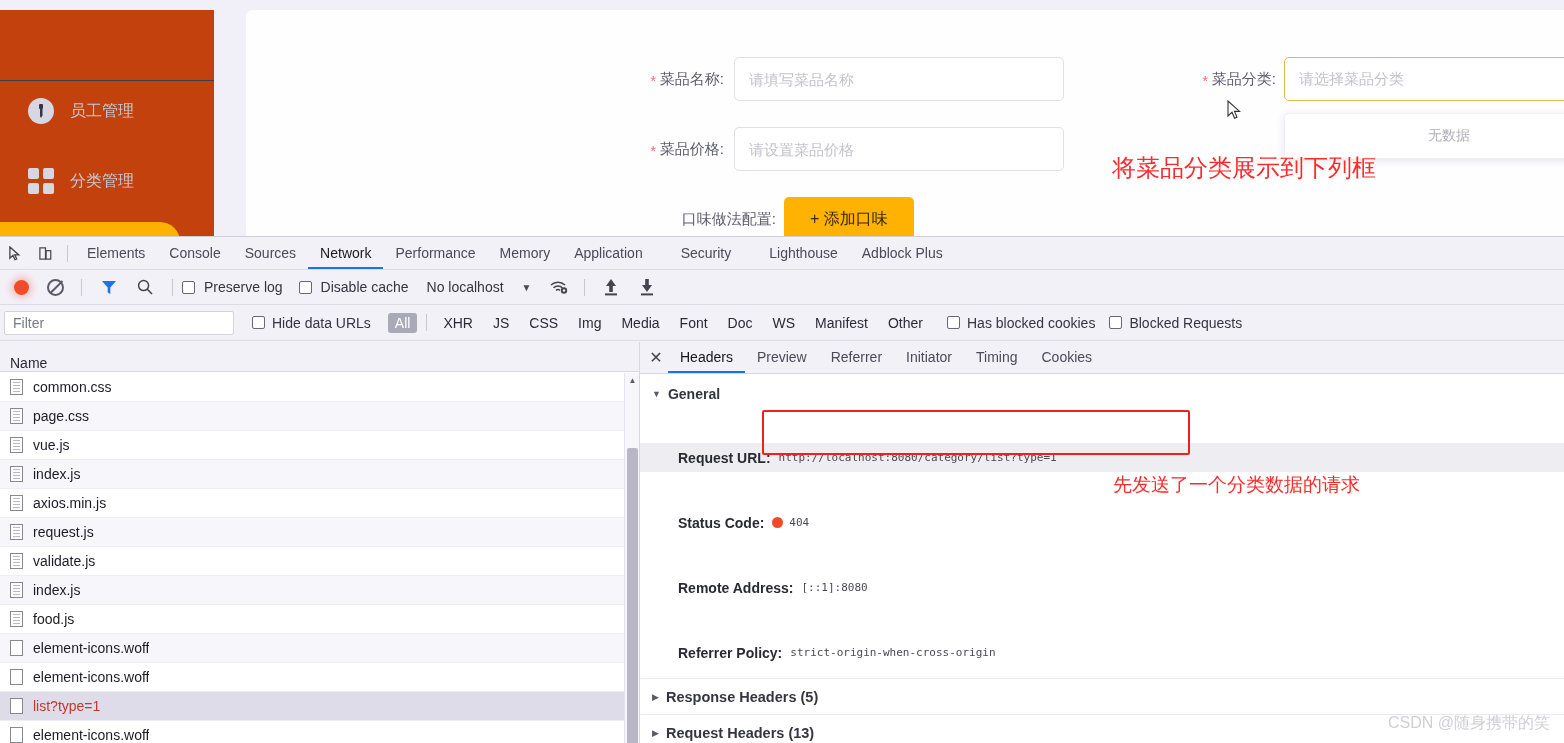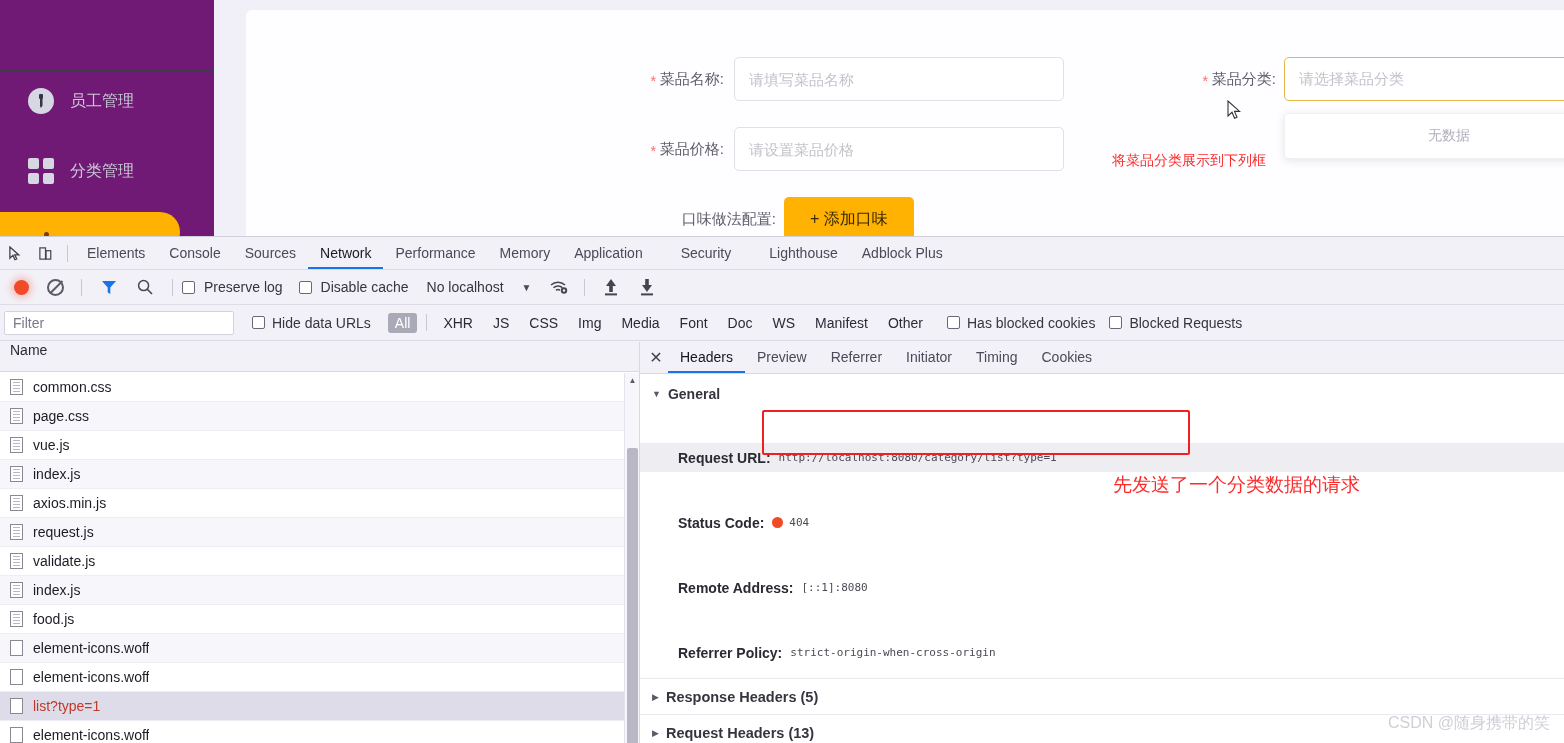--- a/index.html
+++ b/index.html
@@ -5,21 +5,21 @@
   * { box-sizing: border-box; margin: 0; padding: 0; }
   html, body {
     width: 1564px; height: 743px;
     font-family: "Liberation Sans", "DejaVu Sans", sans-serif;
     overflow: hidden; background: #ffffff;
   }
   #root { position: relative; width: 1564px; height: 743px; }
 
   
   .app-area { position: absolute; left: 0; top: 0; width: 1564px; height: 236px; background: #f1f0f8; overflow: hidden; }
-  .sidebar { position: absolute; left: 0; top: 0; width: 214px; height: 236px; background: #701a75; }
+  .sidebar { position: absolute; left: 0; top: 10px; width: 214px; height: 236px; background: #c2410c; }
   .sidebar-seam { position: absolute; left: 0; top: 70px; width: 214px; height: 1px; background: #3d3d50; }
   .side-item { position: absolute; left: 28px; display: flex; align-items: center; gap: 16px; color: #c9cad6; font-size: 16px; white-space: nowrap; }
   .side-item.employee { top: 88px; }
   .side-item.category { top: 158px; }
   .side-ico { width: 26px; height: 26px; position: relative; flex: 0 0 26px; }
   .ico-employee { border-radius: 50%; background: #d6d7e2; }
   .ico-employee::before { content: ""; position: absolute; left: 11px; top: 6px; width: 4px; height: 5px; background: #353546; border-radius: 1px; }
   .ico-employee::after { content: ""; position: absolute; left: 11.5px; top: 11px; width: 3px; height: 9px; background: #353546;
      clip-path: polygon(0 0, 100% 0, 100% 70%, 50% 100%, 0 70%); }
   .ico-category { display: grid; grid-template-columns: 11px 11px; grid-template-rows: 11px 11px; gap: 4px; }
@@ -58,21 +58,21 @@
     width: 330px; height: 44px; border: 1px solid #e6b84c; border-radius: 5px; background: #fff;
     display: flex; align-items: center; padding: 0 14px; font-size: 15px; color: #c3c3cc; cursor: pointer;
   }
   .sel-drop {
     position: absolute; left: 0; top: 56px; width: 330px; height: 46px; background: #fff;
     border: 1px solid #f0f0f3; border-radius: 4px; box-shadow: 0 2px 10px rgba(0,0,0,.10);
     display: flex; align-items: center; justify-content: center; font-size: 14px; color: #b0b0ba;
   }
   .cursor-arrow { position: absolute; left: 1227px; top: 100px; width: 14px; height: 20px; }
 
-  .annot-red { position: absolute; color: #fb2b2b; font-size: 14px; white-space: nowrap; }
+  .annot-red { position: absolute; color: #fb2b2b; font-size: 24px; white-space: nowrap; }
   .annot-cat { left: 1112px; top: 152px; }
   .annot-req { left: 1113px; top: 472px; font-size: 19px; }
 
   
   .devtools { position: absolute; left: 0; top: 236px; width: 1564px; height: 507px; background: #f3f1f8; border-top: 1px solid #cfcfda; }
 
   .dt-tabs { position: relative; height: 33px; display: flex; align-items: center; background: #f3f1f8; border-bottom: 1px solid #dedbe7; }
   .dt-tool-btn { width: 30px; height: 26px; display: flex; align-items: center; justify-content: center; cursor: pointer; color: #4a4a56; }
   .dt-sep { width: 1px; height: 17px; background: #c9c7d4; margin: 0 7px; }
   .dt-tab { padding: 0 12px; height: 32px; line-height: 32px; font-size: 14px; color: #4a4a58; cursor: pointer; white-space: nowrap; }
@@ -98,21 +98,21 @@
     font-family: "Liberation Sans", sans-serif;
   }
   .filter-input::placeholder { color: #7a7a88; }
   .ftype { font-size: 14px; color: #2b2b36; padding: 2px 7px; border-radius: 3px; margin: 0 3px; cursor: pointer; white-space: nowrap; }
   .ftype.sel { background: #a9a9b8; color: #fff; }
   .fsep { width: 1px; height: 17px; background: #c9c7d4; margin: 0 6px; }
 
   
   .panes { position: absolute; left: 0; top: 105px; right: 0; bottom: 0; display: flex; }
   .left-pane { width: 640px; position: relative; background: #fff; border-right: 1px solid #d9d7e2; }
-  .lp-head { height: 30px; background: #f3f1f8; border-bottom: 1px solid #d9d7e2; display: flex; align-items: flex-start; padding-left: 10px; font-size: 14px; color: #2b2b36; }
+  .lp-head { height: 30px; background: #f3f1f8; border-bottom: 1px solid #d9d7e2; display: flex; align-items: flex-end; padding-left: 10px; font-size: 14px; color: #2b2b36; }
   .lp-list { position: absolute; left: 0; top: 31px; right: 0; bottom: 0; overflow: hidden; }
   .lrow { height: 29px; display: flex; align-items: center; padding-left: 10px; font-size: 14px; color: #1c1c24; border-bottom: 1px solid #efedf4; cursor: pointer; }
   .lrow:nth-child(even) { background: #f7f6fa; }
   .lrow.sel { background: #dedce8 !important; }
   .lrow.sel .lname { color: #c0392b; }
   .file-ico { width: 13px; height: 16px; border: 1px solid #888893; background: #fff; flex: 0 0 13px; margin-right: 10px; position: relative; }
   .file-ico.lined::after {
     content: ""; position: absolute; left: 2px; top: 2px; right: 2px; bottom: 2px;
     background: repeating-linear-gradient(to bottom, #b9b9c4 0 1px, transparent 1px 3px);
   }

